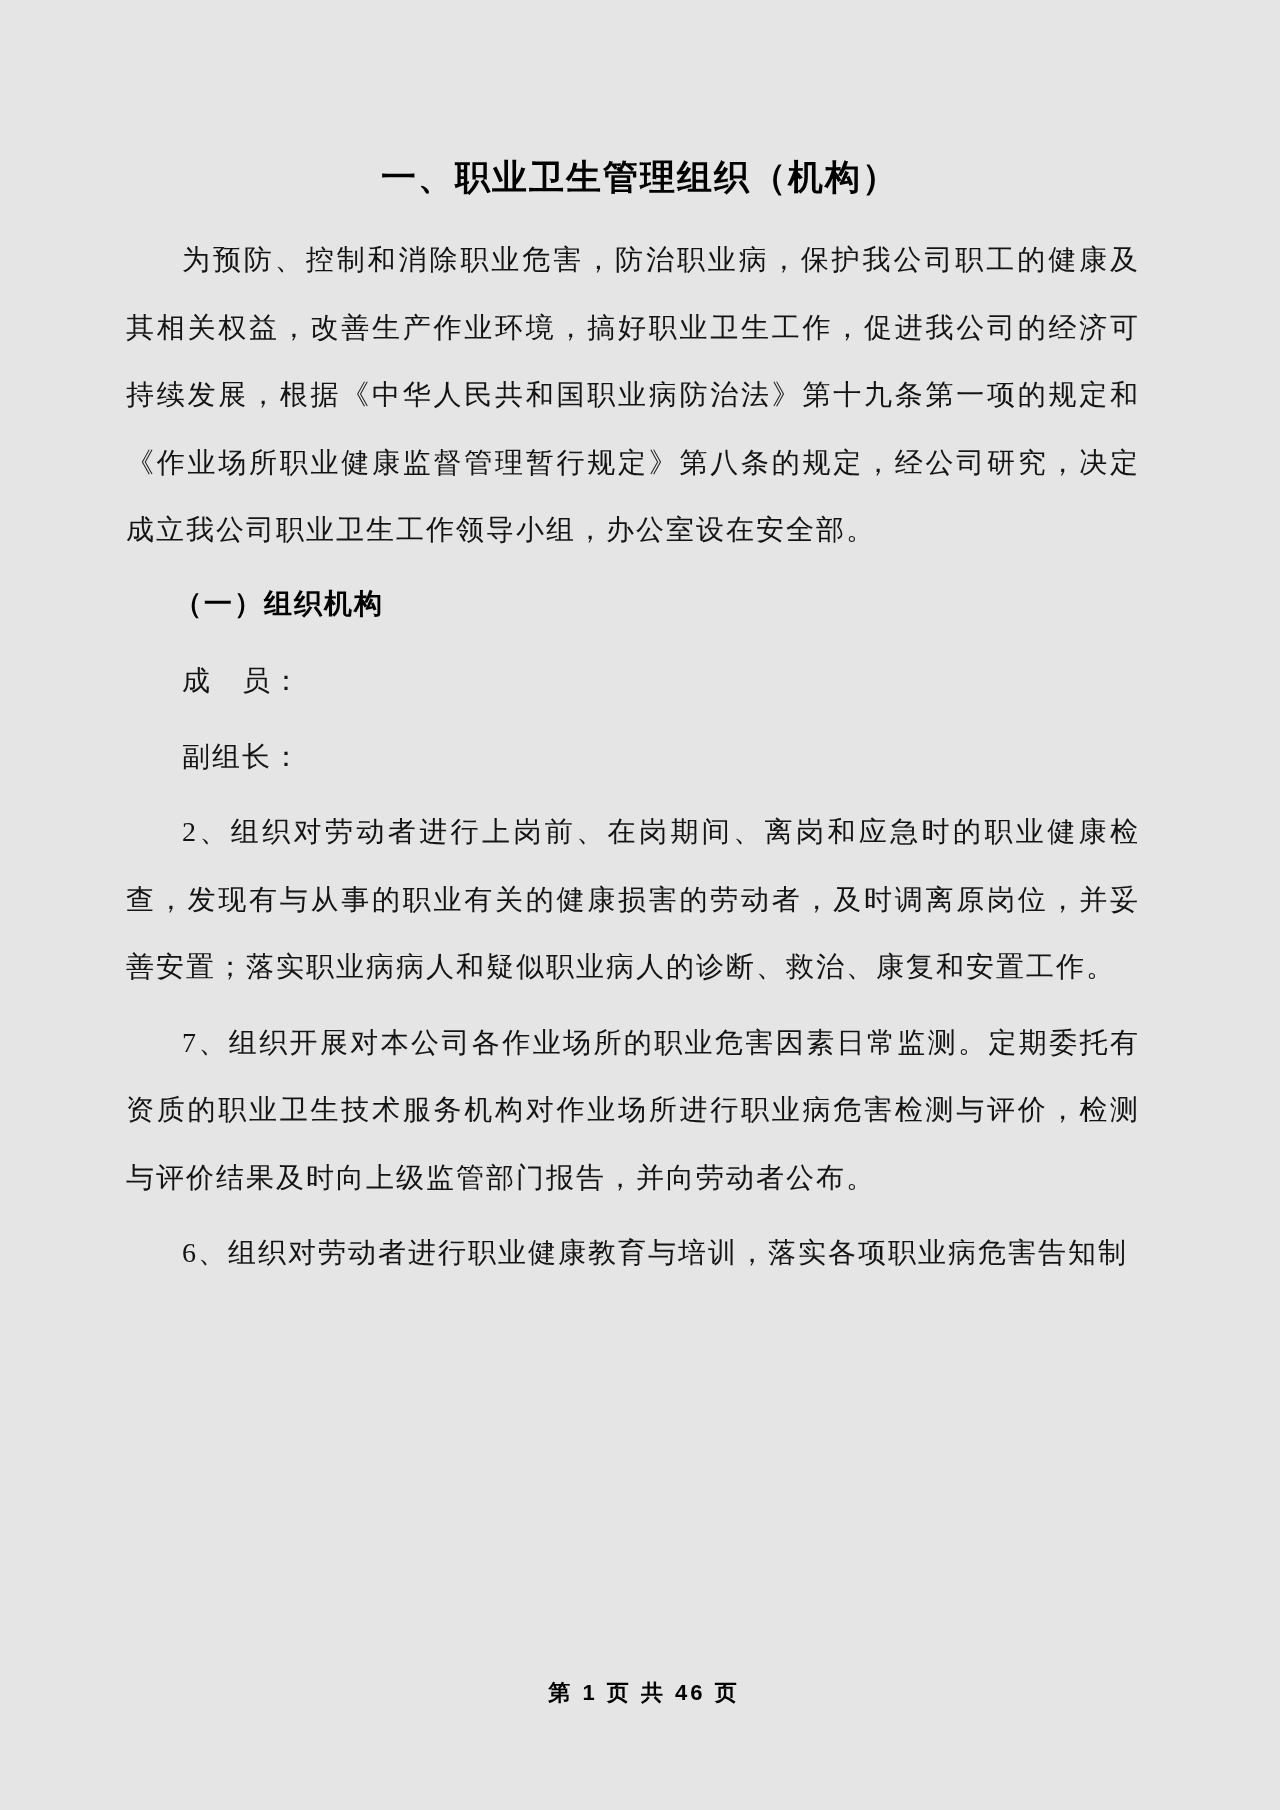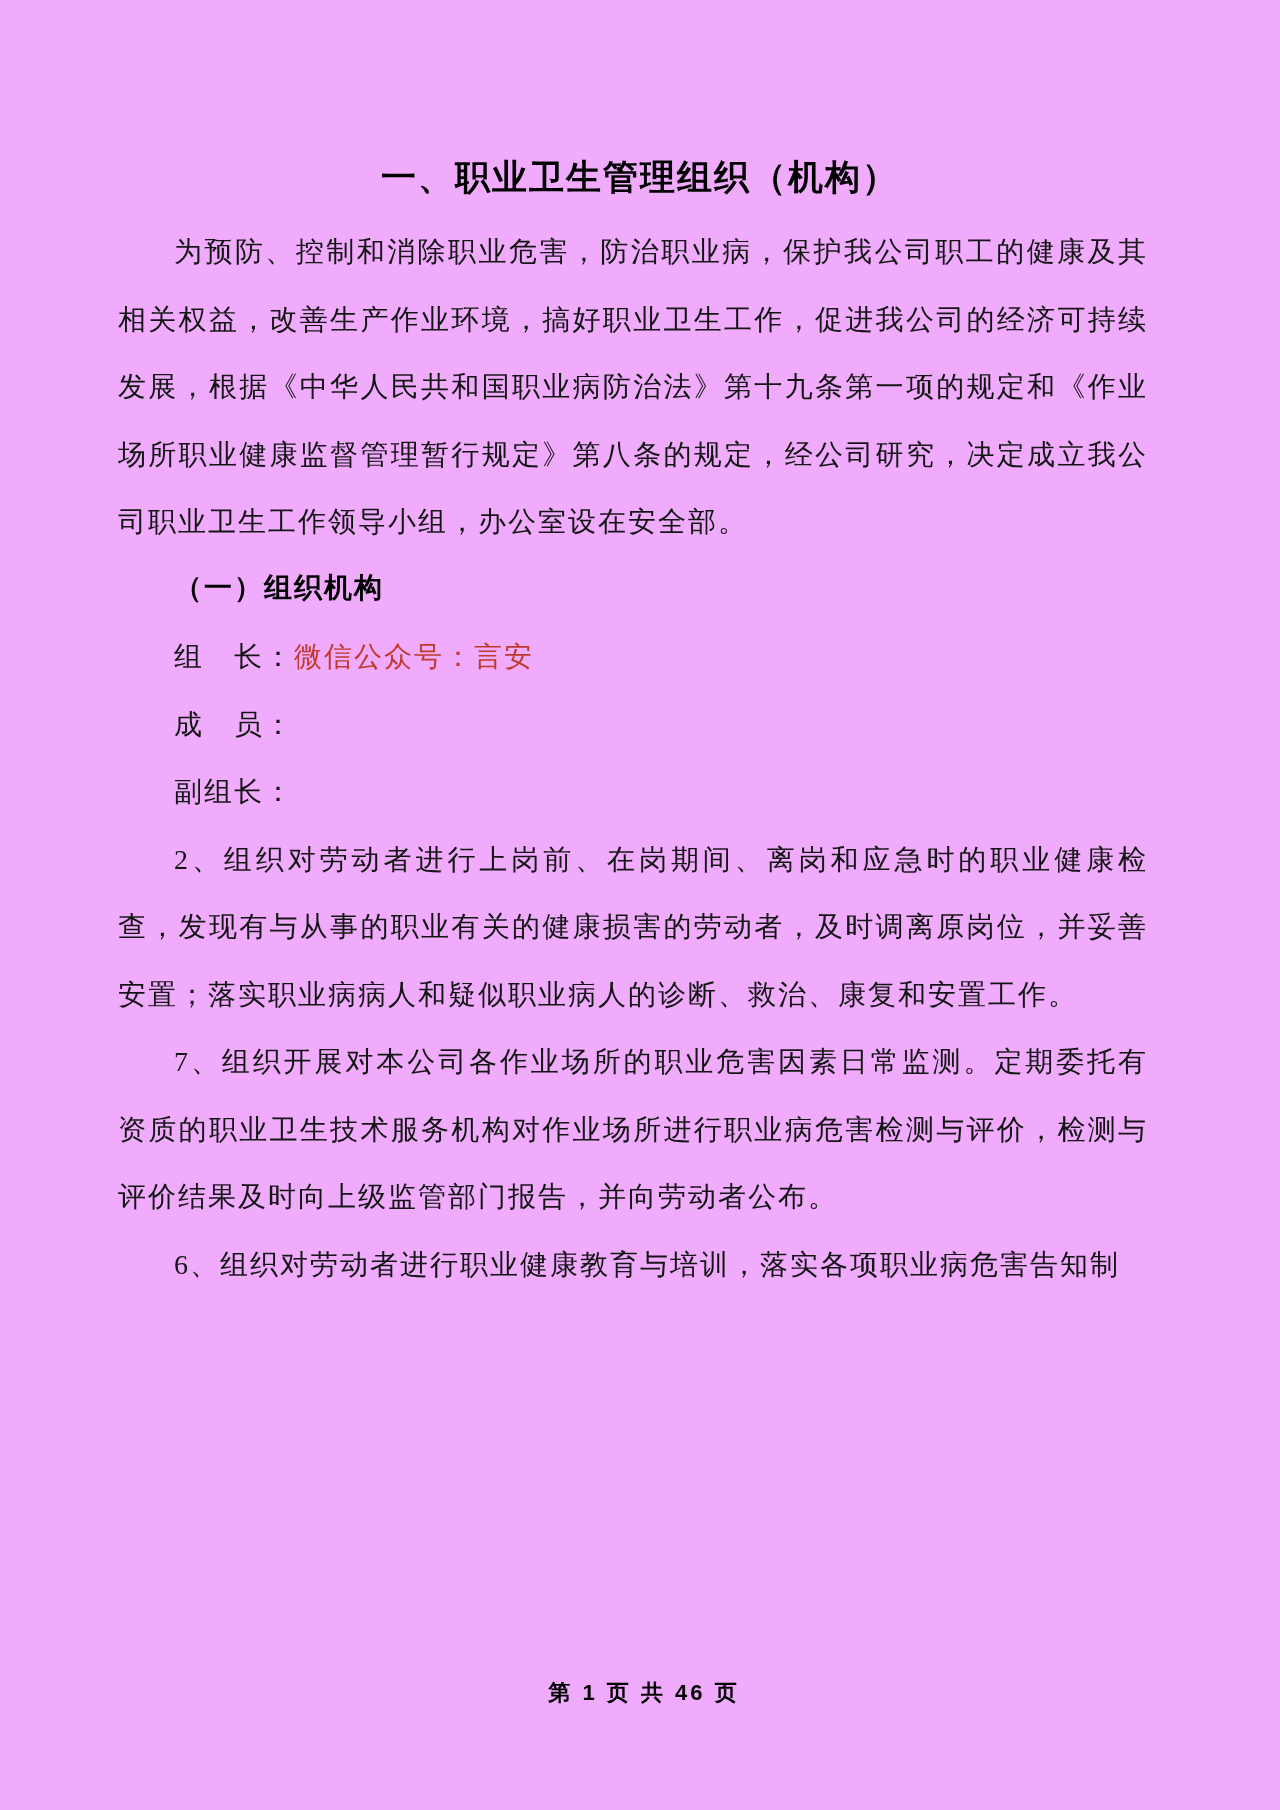--- a/index.html
+++ b/index.html
@@ -4,21 +4,21 @@
 <style>
   html, body {
     margin: 0;
     padding: 0;
     background: #ffffff;
   }
   .page {
     position: relative;
     width: 1280px;
     height: 1810px;
-    background: #f0abfc;
+    background: #e5e5e5;
     color: #141414;
     overflow: hidden;
   }
   .doc-title {
     position: absolute;
     top: 154px;
     left: 0;
     width: 100%;
     margin: 0;
     text-align: center;
@@ -33,21 +33,21 @@
     top: 218px;
     left: 118px;
     width: 1030px;
     font-family: "Liberation Serif", "DejaVu Serif", serif;
     font-size: 28px;
     line-height: 67.5px;
     letter-spacing: 2px;
     text-align: justify;
   }
   .body-p {
-    margin: 0;
+    margin: 8px;
     text-indent: 2em;
   }
   .heading-p {
     margin: 0;
     text-indent: 2em;
     font-family: Liberation Mono, monospace;
     font-weight: 700;
     color: #000000;
   }
   .footer {
@@ -69,21 +69,20 @@
 <div class="page">
 
   <h1 class="doc-title">一、职业卫生管理组织（机构）</h1>
 
   <div class="content">
 
     <p class="body-p">为预防、控制和消除职业危害，防治职业病，保护我公司职工的健康及其相关权益，改善生产作业环境，搞好职业卫生工作，促进我公司的经济可持续发展，根据《中华人民共和国职业病防治法》第十九条第一项的规定和《作业场所职业健康监督管理暂行规定》第八条的规定，经公司研究，决定成立我公司职业卫生工作领导小组，办公室设在安全部。</p>
 
     <p class="heading-p">（一）组织机构</p>
 
-    <p class="body-p"><span>组　长：</span><span class="red-text" style="color: rgb(192, 57, 43);">微信公众号：言安</span></p>
 
     <p class="body-p">成　员：</p>
 
     <p class="body-p">副组长：</p>
 
 
 
     <p class="body-p">2、组织对劳动者进行上岗前、在岗期间、离岗和应急时的职业健康检查，发现有与从事的职业有关的健康损害的劳动者，及时调离原岗位，并妥善安置；落实职业病病人和疑似职业病人的诊断、救治、康复和安置工作。</p>
 
     <p class="body-p">7、组织开展对本公司各作业场所的职业危害因素日常监测。定期委托有资质的职业卫生技术服务机构对作业场所进行职业病危害检测与评价，检测与评价结果及时向上级监管部门报告，并向劳动者公布。</p>

